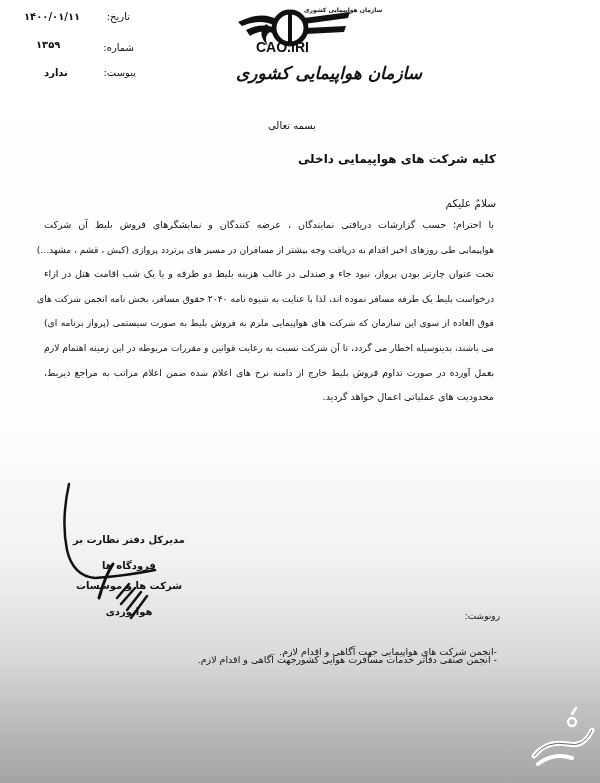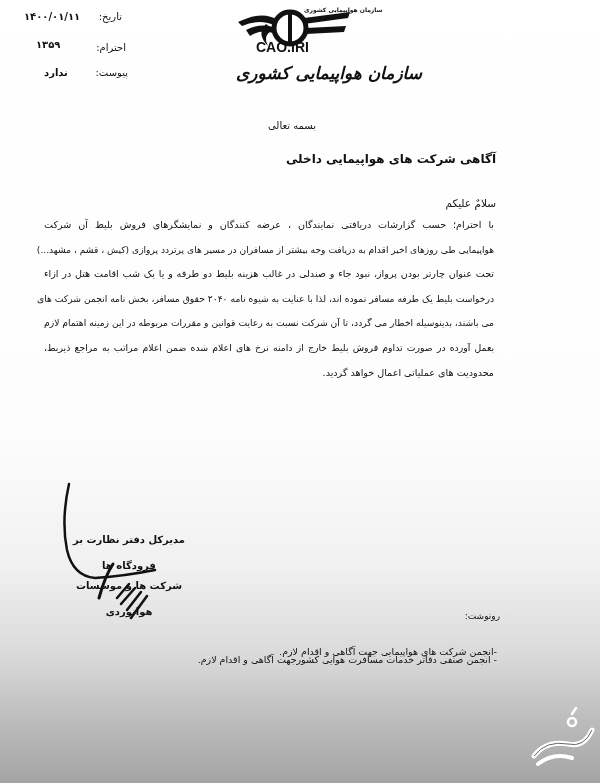--- a/index.html
+++ b/index.html
@@ -5,21 +5,21 @@
     html, body { margin: 0; padding: 0; }
     body {
       width: 600px; height: 783px; overflow: hidden; position: relative;
       background: linear-gradient(to bottom, #ffffff 0%, #fdfdfd 55%, #f1f1f1 72%, #d9d9d9 84%, #b9b9b9 93%, #a4a4a4 100%);
       font-family: "DejaVu Sans", sans-serif;
       color: #111;
     }
 
     
     .meta-row { position: absolute; font-size: 10px; direction: rtl; }
-    .meta-label { position: absolute; right: 8px; margin-left: 20px; }
+    .meta-label { position: absolute; right: 0; margin-left: 20px; }
     .meta-value { position: absolute; font-weight: bold; }
 
     
     .logo { position: absolute; left: 232px; top: 4px; width: 120px; height: 86px; }
     .logo-small-text { position: absolute; left: 304px; top: 6px; font-size: 6px; font-weight: bold; direction: rtl; }
     .logo-cao { position: absolute; left: 256px; top: 39px; font-size: 14px; font-weight: bold; font-family: "Liberation Sans", sans-serif; letter-spacing: 0px; }
     .logo-org { position: absolute; left: 236px; top: 63px; font-size: 17px; font-weight: bold; direction: rtl; font-family: "DejaVu Serif", serif; font-style: italic; }
 
     .bismillah { position: absolute; left: 268px; top: 120px; font-size: 10px; direction: rtl; }
     .addressee { position: absolute; right: 104px; top: 152px; font-size: 12px; font-weight: bold; direction: rtl; }
@@ -42,21 +42,21 @@
     .watermark { position: absolute; left: 528px; top: 700px; width: 70px; height: 80px; }
   </style>
 </head>
 <body>
 
 <div class="meta-row" style="left:30px; top:11px; width:100px; height:14px;">
   <span class="meta-label">تاریخ:</span>
   <span class="meta-value" style="left:-6px;">۱۴۰۰/۰۱/۱۱</span>
 </div>
 <div class="meta-row" style="left:30px; top:39px; width:104px; height:14px;">
-  <span class="meta-label" style="top:3px;">احترام:</span>
+  <span class="meta-label" style="top:3px;">شماره:</span>
   <span class="meta-value" style="left:6px;">۱۳۵۹</span>
 </div>
 <div class="meta-row" style="left:30px; top:67px; width:106px; height:14px;">
   <span class="meta-label">پیوست:</span>
   <span class="meta-value" style="left:14px;">ندارد</span>
 </div>
 
 <div class="logo">
   <svg width="120" height="60" viewBox="0 0 120 60">
 
@@ -69,28 +69,29 @@
 
     <path d="M34 20 Q24 30 36 42 Q30 30 42 26 Z" fill="#111"></path>
     <path d="M56 8 L60 8 L60 40 L56 40 Z" fill="#111"></path>
   </svg>
 </div>
 <span class="logo-small-text">سازمان هواپیمایی کشوری</span>
 <span class="logo-cao">CAO.IRI</span>
 <span class="logo-org">سازمان هواپیمایی کشوری</span>
 
 <span class="bismillah">بسمه تعالی</span>
-<span class="addressee">آگاهی شرکت های هواپیمایی داخلی</span>
+<span class="addressee">کلیه شرکت های هواپیمایی داخلی</span>
 <span class="greeting">سلامٌ علیکم</span>
 
 <div class="body-text">
   <span class="body-line">با احترام؛ حسب گزارشات دریافتی نمایندگان ، عرضه کنندگان و نمایشگرهای فروش بلیط آن شرکت</span>
   <span class="body-line" style="font-size:9.1px;">هواپیمایی طی روزهای اخیر اقدام به دریافت وجه بیشتر از مسافران در مسیر های پرتردد پروازی (کیش ، قشم ، مشهد...)</span>
   <span class="body-line">تحت عنوان چارتر بودن پرواز، نبود جاء و صندلی در غالب هزینه بلیط دو طرفه و یا یک شب اقامت هتل در ازاء</span>
   <span class="body-line" style="font-size:9.2px;">درخواست بلیط یک طرفه مسافر نموده اند، لذا با عنایت به شیوه نامه ۲۰۴۰ حقوق مسافر، بخش نامه انجمن شرکت های</span>
+  <span class="body-line" style="font-size:9.2px;">فوق العاده از سوی این سازمان که شرکت های هواپیمایی ملزم به فروش بلیط به صورت سیستمی (پرواز برنامه ای)</span>
   <span class="body-line" style="font-size:9.2px;">می باشند، بدینوسیله اخطار می گردد، تا آن شرکت نسبت به رعایت قوانین و مقررات مربوطه در این زمینه اهتمام لازم</span>
   <span class="body-line" style="font-size:9.3px;">بعمل آورده در صورت تداوم فروش بلیط خارج از دامنه نرخ های اعلام شده ضمن اعلام مراتب به مراجع ذیربط،</span>
   <span class="body-line last">محدودیت های عملیاتی اعمال خواهد گردید.</span>
 </div>
 
 <svg class="sig-stroke" viewBox="0 0 110 140">
   <path d="M14 4 Q6 40 12 70 Q18 96 40 98 Q70 96 100 90" fill="none" stroke="#111" stroke-width="2.5" stroke-linecap="round"></path>
   <path d="M58 84 Q50 96 44 118" fill="none" stroke="#111" stroke-width="3" stroke-linecap="round"></path>
   <path d="M62 118 L74 104" fill="none" stroke="#111" stroke-width="2.5" stroke-linecap="round"></path>
   <path d="M66 124 L80 108" fill="none" stroke="#111" stroke-width="2.5" stroke-linecap="round"></path>

